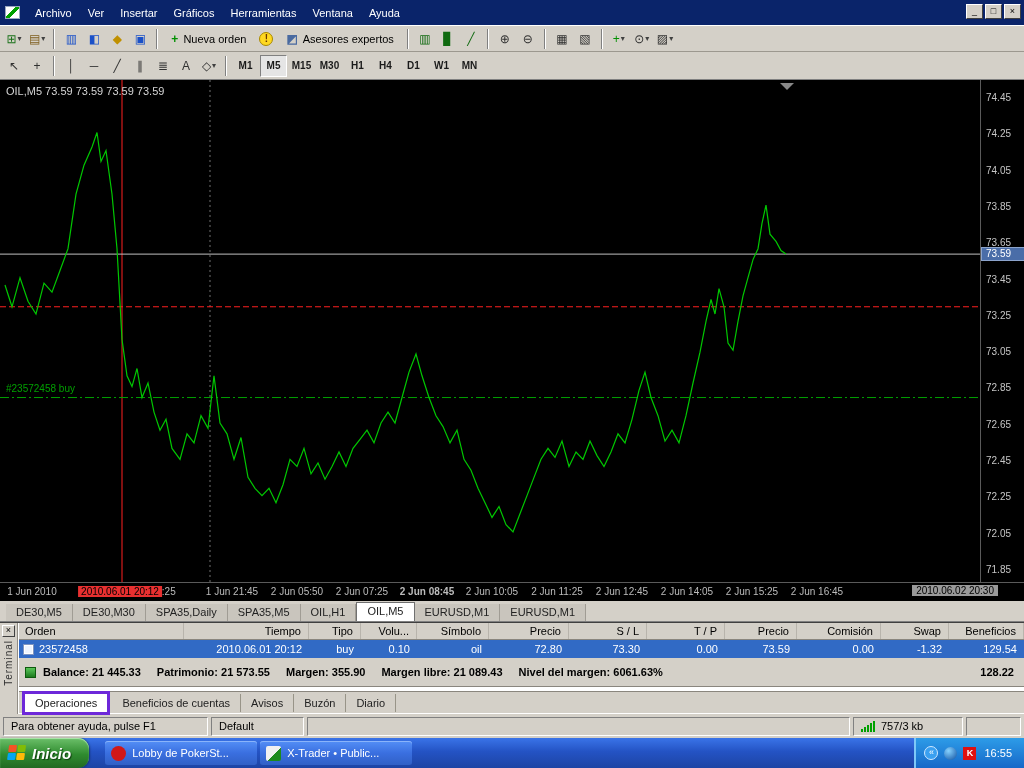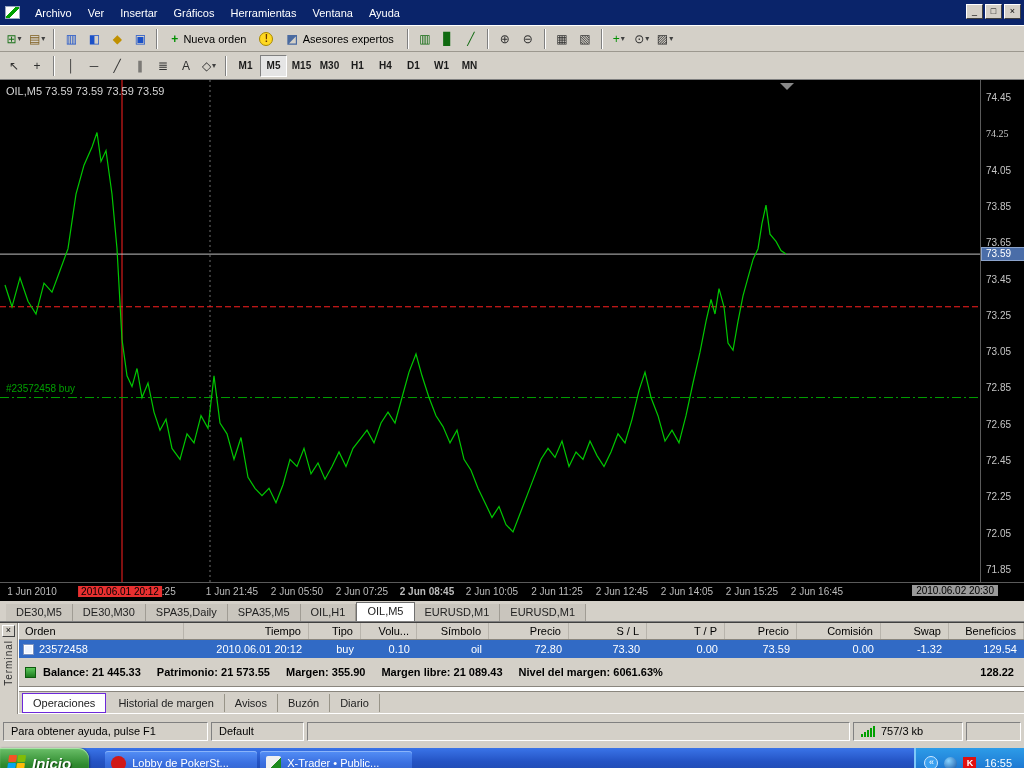--- a/index.html
+++ b/index.html
@@ -69,24 +69,24 @@
   #t-row .tcell:first-child{text-align:left;display:flex;align-items:center;gap:5px;padding-left:4px}
   .order-ic{width:11px;height:11px;background:#eef4ff;border:1px solid #7e94c0;box-shadow:inset 0 0 0 1px #fff;flex:none}
   .balance-row{display:flex;align-items:center;background:#d4d0c8;height:29px;font-weight:bold;
                border-bottom:1px solid #8a867e;padding-left:6px}
   .balance-ic{width:11px;height:11px;background:linear-gradient(#59c659,#1d7a1d);border:1px solid #0e5a0e;margin-right:7px;flex:none}
   .bitem{margin-right:16px;white-space:nowrap}
   .balance-profit{margin-left:auto;padding-right:10px}
   .term-tabs{position:absolute;left:19px;right:0;bottom:0;height:22px;background:#d4d0c8;
              border-top:1px solid #8a867e;display:flex;align-items:center;padding-left:3px}
   .ttab{padding:3px 10px;border-right:1px solid #989488;color:#222;white-space:nowrap}
-  .ttab.active{background:#fff;border:1px solid #6d28d9;margin-right:2px}
-
-  
-  .statusbar{height:35px;background:#d4d0c8;display:flex;align-items:center;gap:3px;padding:2px 3px;border-top:1px solid #fff}
+  .ttab.active{background:#fff;border:3px solid #6d28d9;margin-right:2px}
+
+  
+  .statusbar{height:25px;background:#d4d0c8;display:flex;align-items:center;gap:3px;padding:2px 3px;border-top:1px solid #fff}
   .sb-panel{height:19px;border:1px solid;border-color:#808080 #fff #fff #808080;display:flex;
             align-items:center;padding:0 7px;white-space:nowrap;overflow:hidden}
   .sb-help{width:205px}.sb-profile{width:93px}.sb-fill{flex:1}.sb-traffic{width:110px}.sb-end{width:55px}
   .sig{display:flex;align-items:flex-end;gap:1px;margin-right:6px}
   .sig i{display:block;width:2px;background:#00a000}
   .sig i:nth-child(1){height:3px}.sig i:nth-child(2){height:5px}.sig i:nth-child(3){height:7px}
   .sig i:nth-child(4){height:9px}.sig i:nth-child(5){height:11px}
 
   
   .taskbar{height:30px;background:linear-gradient(#3a74e8,#2453c4 45%,#1d44a4);display:flex;align-items:center}
@@ -250,21 +250,21 @@
         <line x1="210" y1="0" x2="210" y2="502" stroke="#707070" stroke-width="1" stroke-dasharray="2 3"></line>
         <line x1="0" y1="174.1230769230763" x2="980" y2="174.1230769230763" stroke="#c0c0c0" stroke-width="1"></line>
         <line x1="0" y1="226.76923076923111" x2="980" y2="226.76923076923111" stroke="#ff2020" stroke-width="1" stroke-dasharray="6 3"></line>
         <line x1="0" y1="317.5384615384616" x2="980" y2="317.5384615384616" stroke="#00a000" stroke-width="1" stroke-dasharray="9 3 2 3"></line>
         <polyline points="5,205.0 12,226.8 20,197.7 28,221.3 36,234.0 44,203.2 52,212.2 60,190.5 68,168.7 76,114.2 84,85.2 92,67.0 97,52.5 101,81.5 106,70.6 112,114.2 117,168.7 122,259.4 127,295.8 132,306.6 137,288.5 142,317.5 148,303.0 154,332.1 160,350.2 166,339.3 172,368.4 180,379.3 187,353.8 194,362.9 201,335.7 208,348.4 214,295.8 220,343.0 227,353.8 234,379.3 241,357.5 248,397.4 255,408.3 262,415.6 269,408.3 276,422.8 283,404.7 290,379.3 297,386.5 304,368.4 311,393.8 318,382.9 325,399.2 332,386.5 339,372.0 346,386.5 353,368.4 360,359.3 367,350.2 374,362.9 381,343.0 388,332.1 395,343.0 402,317.5 409,292.1 416,274.0 422,295.8 429,317.5 436,335.7 443,346.6 450,362.9 457,350.2 464,379.3 471,390.2 478,408.3 485,422.8 492,437.4 499,426.5 506,444.6 513,451.9 520,433.7 527,415.6 534,397.4 541,379.3 548,368.4 555,377.4 562,361.1 569,386.5 576,372.0 583,379.3 590,361.1 597,375.6 604,386.5 611,372.0 618,353.8 625,362.9 632,339.3 639,310.3 645,292.1 651,317.5 658,335.7 665,361.1 672,350.2 679,362.9 686,335.7 693,303.0 700,272.2 706,241.3 711,219.5 715,234.0 719,208.6 724,226.8 728,263.1 733,270.3 738,241.3 743,215.9 748,197.7 753,179.6 758,168.7 762,143.3 766,125.1 770,154.2 776,161.4 781,170.5 786,174.1" fill="none" stroke="#00c800" stroke-width="1.2"></polyline>
       </svg>
     <div class="ohlc">OIL,M5 73.59 73.59 73.59 73.59</div>
     <div class="trade-label" id="trade-label" style="top: 302.538px;">#23572458 buy</div>
     <div class="price-scale" id="price-scale">
         <div class="pricelabel" style="top: 12px;">74.45</div>
-        <div class="pricelabel" style="top: 48.3077px; font-family: Liberation Serif, serif;">74.25</div>
+        <div class="pricelabel" style="top: 48.3077px;">74.25</div>
         <div class="pricelabel" style="top: 84.6154px;">74.05</div>
         <div class="pricelabel" style="top: 120.923px;">73.85</div>
         <div class="pricelabel" style="top: 157.231px;">73.65</div>
         <div class="pricelabel" style="top: 193.538px;">73.45</div>
         <div class="pricelabel" style="top: 229.846px;">73.25</div>
         <div class="pricelabel" style="top: 266.154px;">73.05</div>
         <div class="pricelabel" style="top: 302.462px;">72.85</div>
         <div class="pricelabel" style="top: 338.769px;">72.65</div>
         <div class="pricelabel" style="top: 375.077px;">72.45</div>
         <div class="pricelabel" style="top: 411.385px;">72.25</div>
@@ -340,21 +340,21 @@
           <div class="tcell">129.54</div>
         </div>
       <div class="balance-row">
         <span class="balance-ic"></span>
         <span id="balance-items"><span class="bitem">Balance: 21 445.33</span><span class="bitem">Patrimonio: 21 573.55</span><span class="bitem">Margen: 355.90</span><span class="bitem">Margen libre: 21 089.43</span><span class="bitem">Nivel del margen: 6061.63%</span></span>
         <span class="balance-profit">128.22</span>
       </div>
     </div>
     <div class="term-tabs" id="term-tabs">
         <span class="ttab active">Operaciones</span>
-        <span class="ttab">Historial de margen</span>
+        <span class="ttab">Beneficios de cuentas</span>
         <span class="ttab">Avisos</span>
         <span class="ttab">Buzón</span>
         <span class="ttab">Diario</span>
       </div>
   </div>
 
   <div class="statusbar">
     <div class="sb-panel sb-help">Para obtener ayuda, pulse F1</div>
     <div class="sb-panel sb-profile">Default</div>
     <div class="sb-panel sb-fill"></div>

